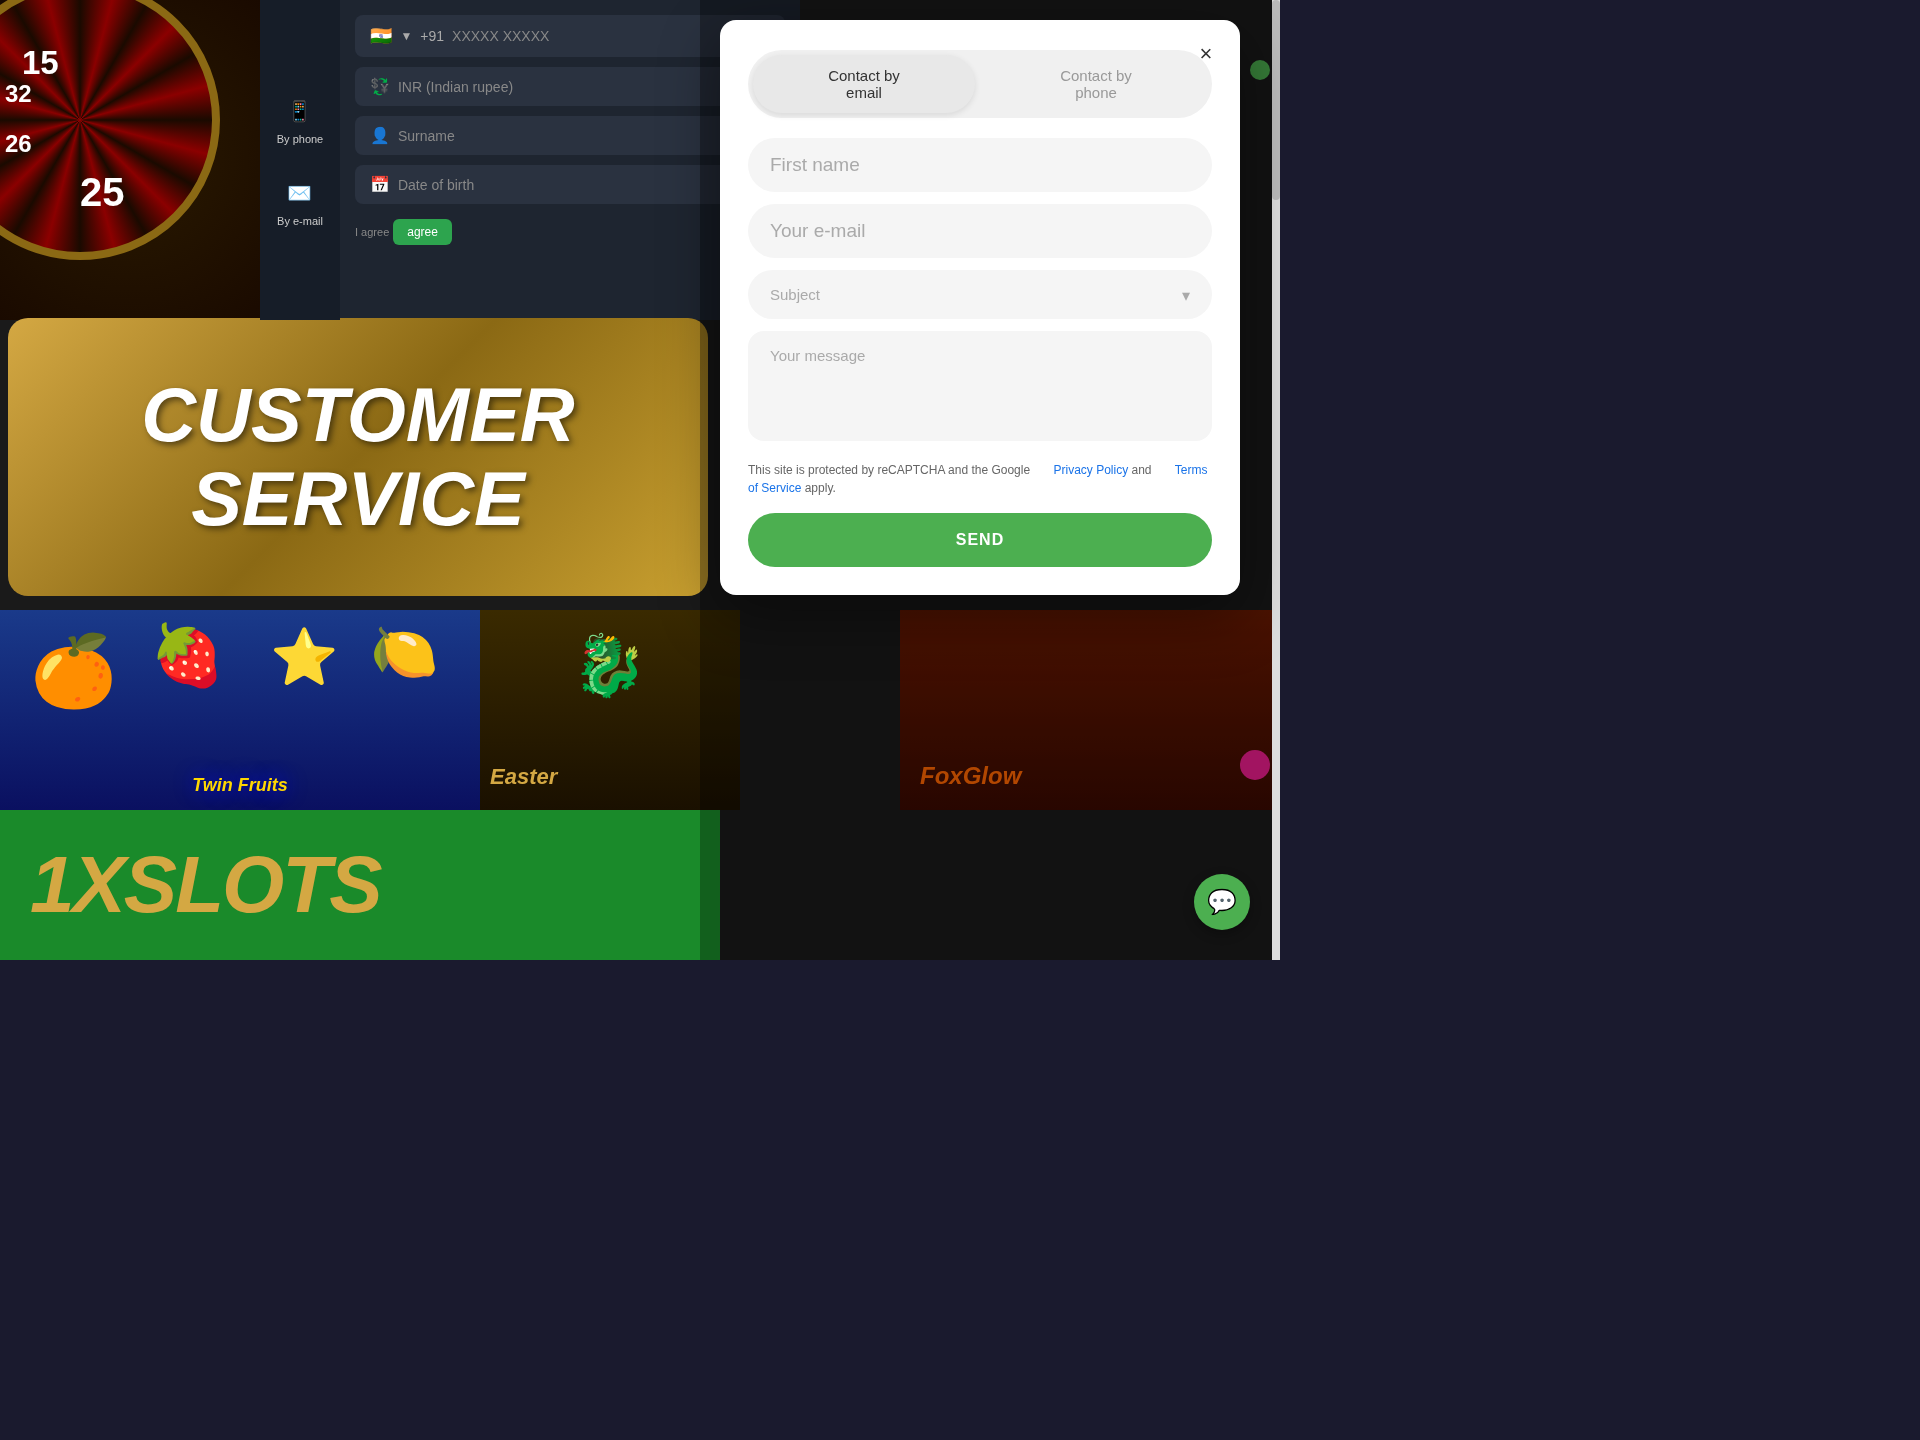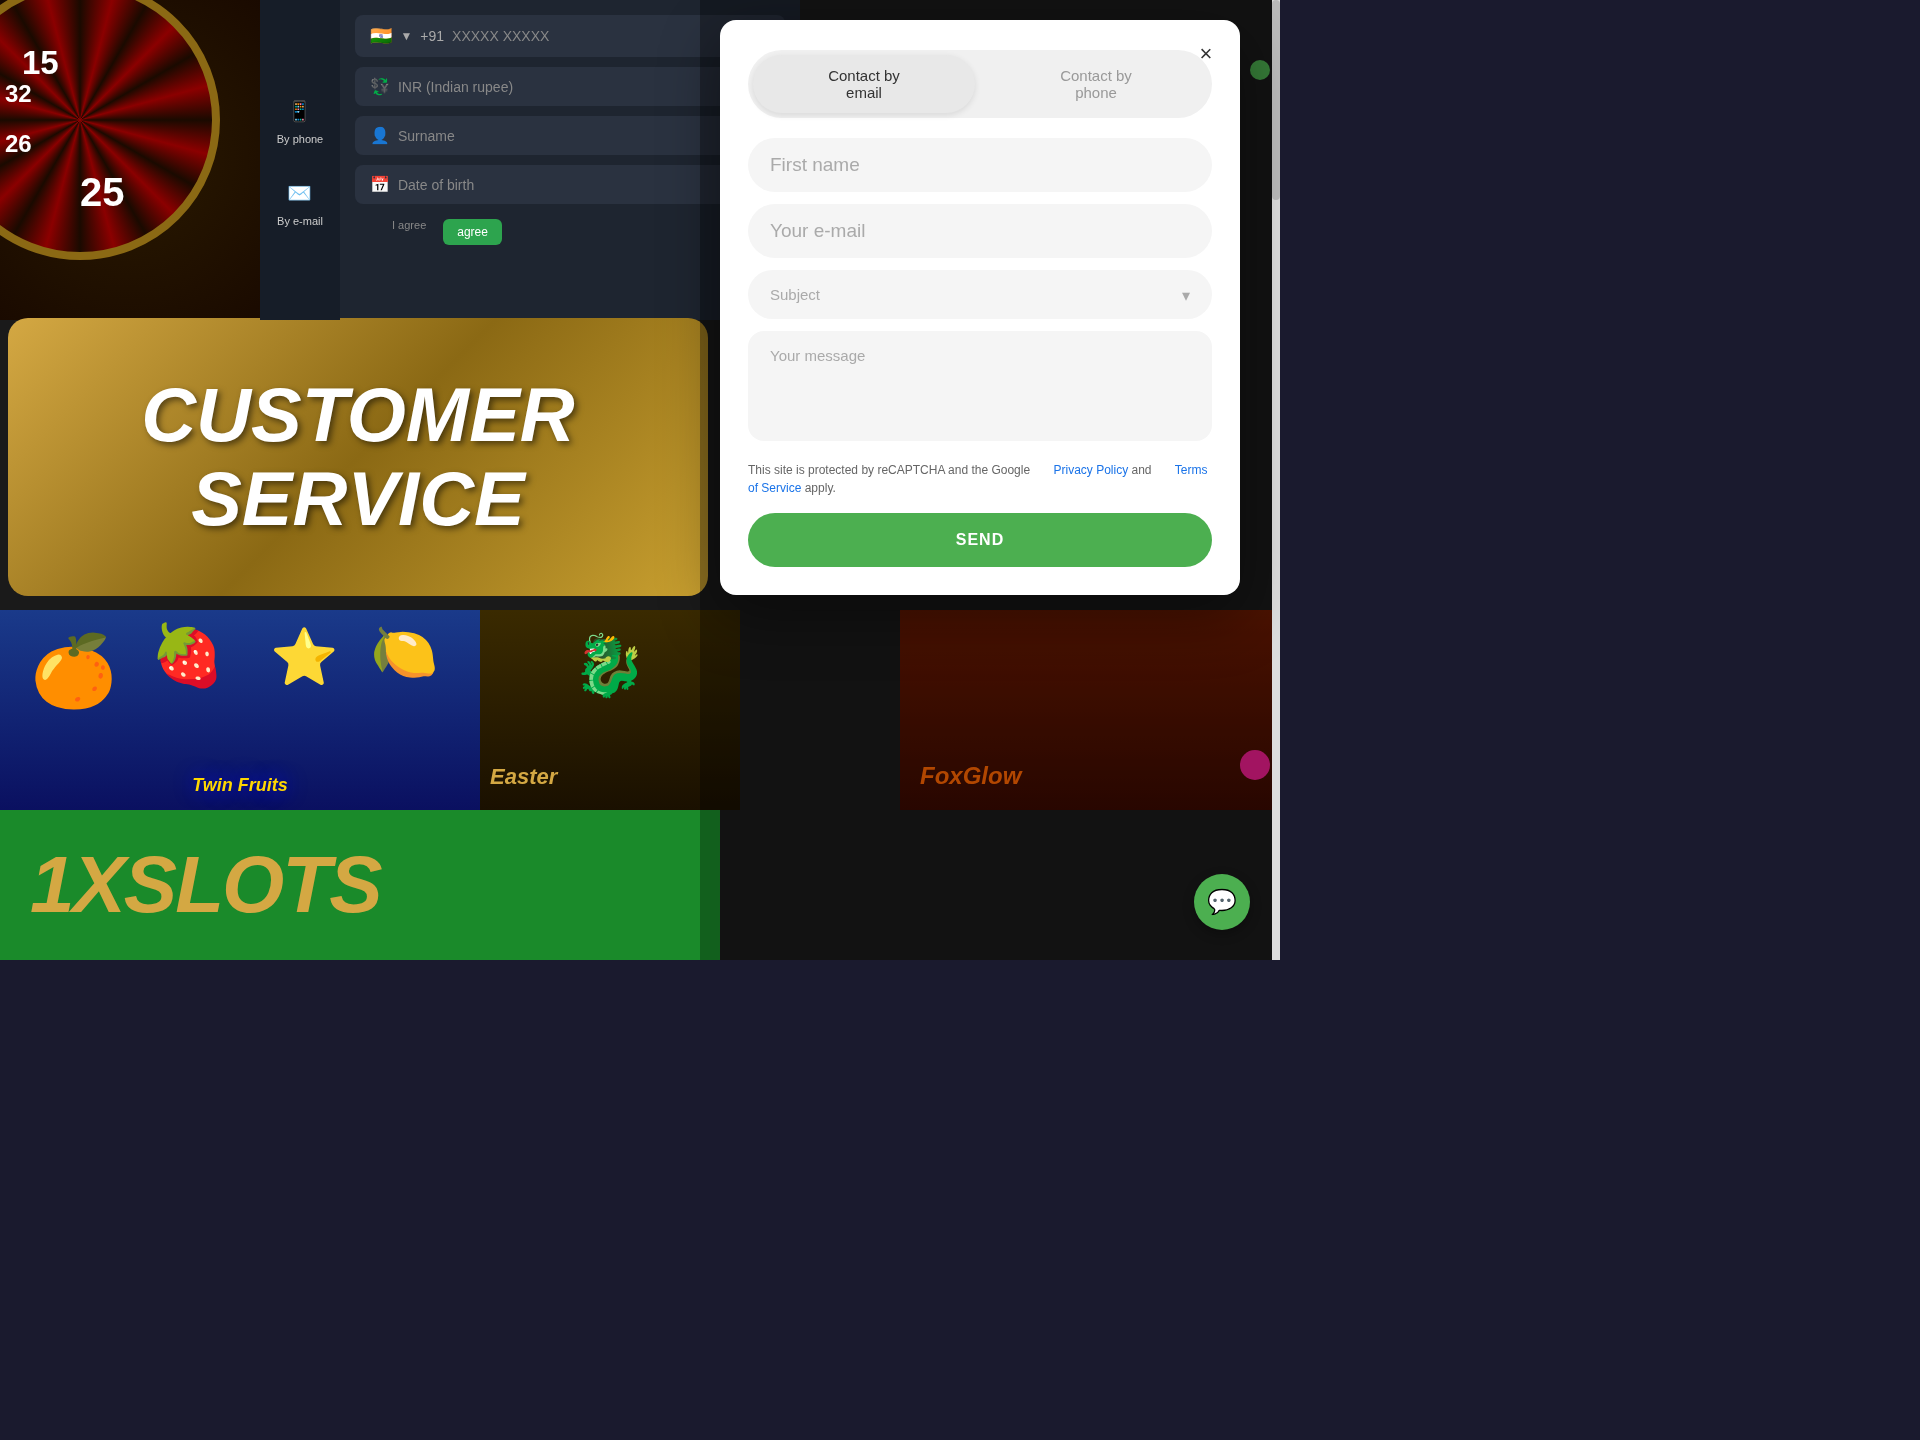--- a/index.html
+++ b/index.html
@@ -112,24 +112,23 @@
       background: #2a3240;
       border-radius: 8px;
       padding: 10px 15px;
       gap: 8px;
     }
     .dob-row .icon { color: #888; font-size: 16px; }
     .dob-row .placeholder { color: #888; font-size: 14px; }
 
     .agree-row {
       display: flex;
-      align-items: flex-start;
-      gap: 17px;
+      align-items: center;
+      gap: 4px;
       padding: 5px 0;
-      margin-left: 37px;
     }
     .agree-row .text { color: #888; font-size: 11px; }
     .agree-btn {
       background: #2da44e;
       color: white;
       border: none;
       border-radius: 6px;
       padding: 6px 14px;
       font-size: 12px;
       cursor: pointer;

